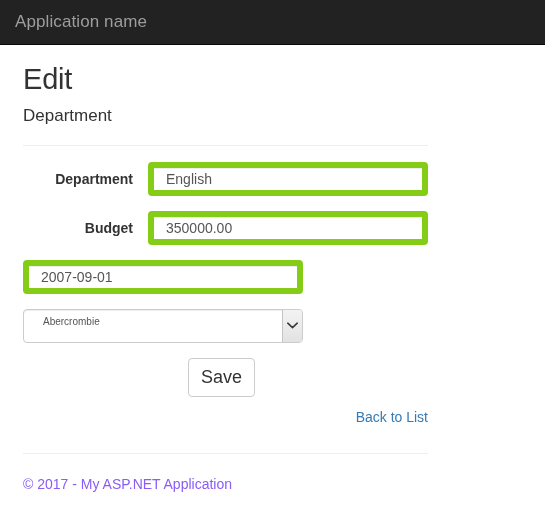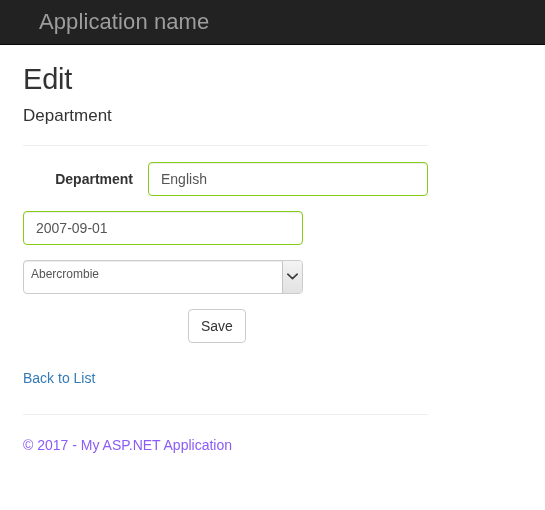--- a/index.html
+++ b/index.html
@@ -22,23 +22,23 @@
   
   .navbar {
     height: 45px;
     background: #222222;
     border-bottom: 1px solid #080808;
     display: flex;
     align-items: center;
     box-sizing: border-box;
   }
   .navbar-brand {
-    padding-left: 39px;
+    padding-left: 15px;
     color: #9d9d9d;
-    font-size: 22px;
+    font-size: 17px;
     line-height: 20px;
     text-decoration: none;
     letter-spacing: 0.1px;
   }
 
   
   .container {
     padding: 0 23px;
     box-sizing: border-box;
     width: 451px;
@@ -91,21 +91,21 @@
   }
   .form-control {
     display: block;
     width: 280px;
     height: 34px;
     padding: 6px 12px;
     font-size: 14px;
     line-height: 1.428571429;
     color: #555555;
     background-color: #ffffff;
-    border: 1px solid #84cc16;
+    border: 6px solid #84cc16;
     border-radius: 4px;
     box-shadow: inset 0 1px 1px rgba(0,0,0,0.075);
     box-sizing: border-box;
     font-family: "Liberation Sans", sans-serif;
     outline: none;
   }
 
   
   .select-wrap {
     position: relative;
@@ -119,23 +119,23 @@
     width: 280px;
     height: 34px;
     border: 1px solid #cccccc;
     border-radius: 4px;
     background: #ffffff;
     box-shadow: inset 0 1px 1px rgba(0,0,0,0.075);
     box-sizing: border-box;
   }
   .select-value {
     position: absolute;
-    left: 8px;
+    left: 20px;
     top: 6px;
-    font-size: 12px;
+    font-size: 10px;
     color: #555555;
     line-height: 1.428571429;
     white-space: nowrap;
   }
   .select-arrow-btn {
     position: absolute;
     right: 1px;
     top: 1px;
     width: 20px;
     height: 32px;
@@ -151,36 +151,37 @@
 
   
   .btn-row {
     display: flex;
     margin-bottom: 0;
   }
   .btn-offset { width: 165px; }
   .btn-default {
     display: inline-block;
     padding: 6px 12px;
-    font-size: 14px;
+    font-size: 18px;
     font-family: "Liberation Sans", sans-serif;
     line-height: 1.428571429;
     color: #333333;
     background-color: #ffffff;
     border: 1px solid #cccccc;
     border-radius: 4px;
     cursor: pointer;
     min-width: 58px;
-    text-align: left;
+    text-align: right;
     box-sizing: border-box;
   }
 
   
   .back-link-wrap {
-    margin-top: 25px;
+    margin-top: 10px;
+    text-align: right;
   }
   .back-link {
     color: #337ab7;
     text-decoration: none;
     font-size: 14px;
   }
 
   
   .footer {
     margin-top: 26px;
@@ -213,20 +214,26 @@
 
   <form class="form-horizontal">
 
     <div class="form-row">
       <label class="control-label">Department</label>
       <div class="control-wrap">
         <input class="form-control" type="text" value="English" style="">
       </div>
     </div>
 
+    <div class="form-row">
+      <label class="control-label">Budget</label>
+      <div class="control-wrap">
+        <input class="form-control" type="text" value="350000.00" style="">
+      </div>
+    </div>
 
     <div class="form-row">
       <div class="control-wrap">
         <input class="form-control" type="text" value="2007-09-01" style="">
       </div>
     </div>
 
     <div class="form-row">
       <div class="control-wrap">
         <div class="select-wrap">

